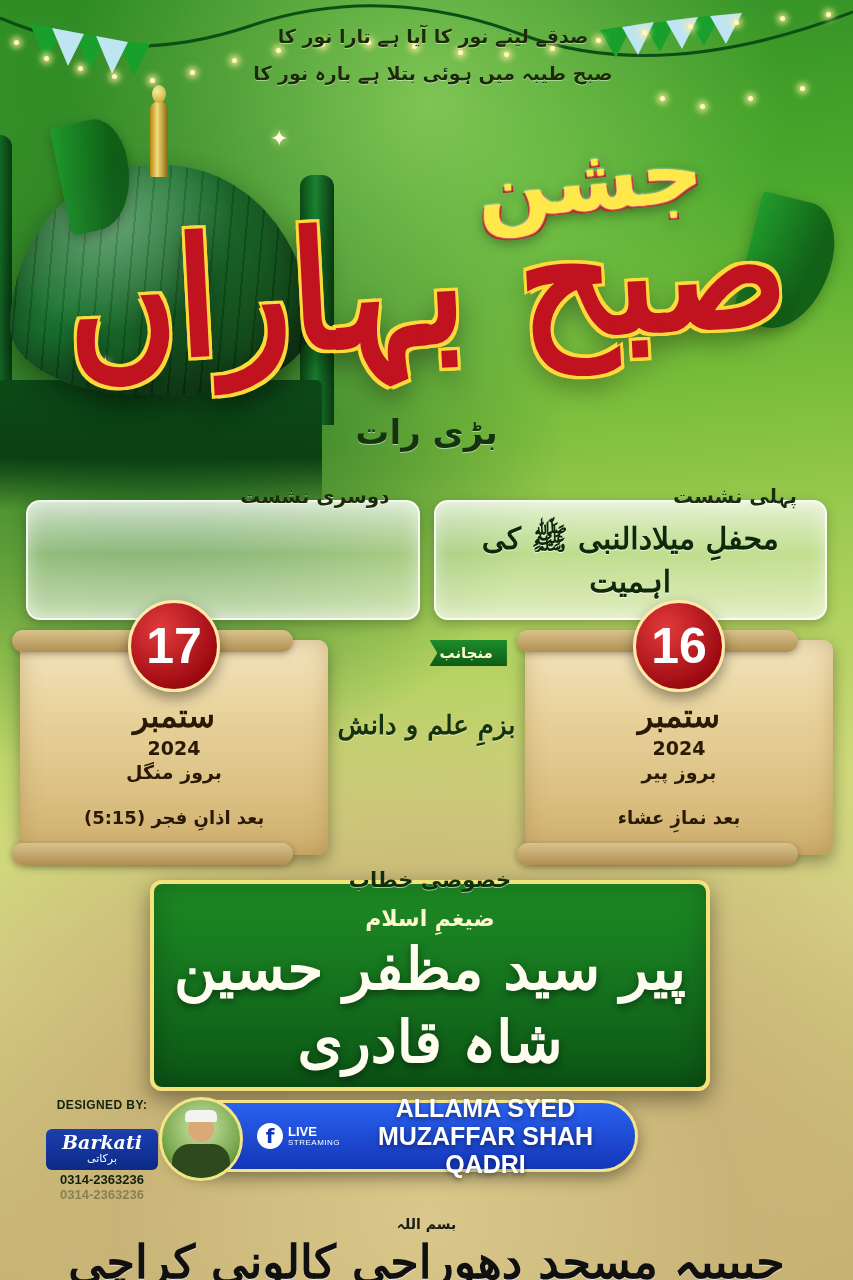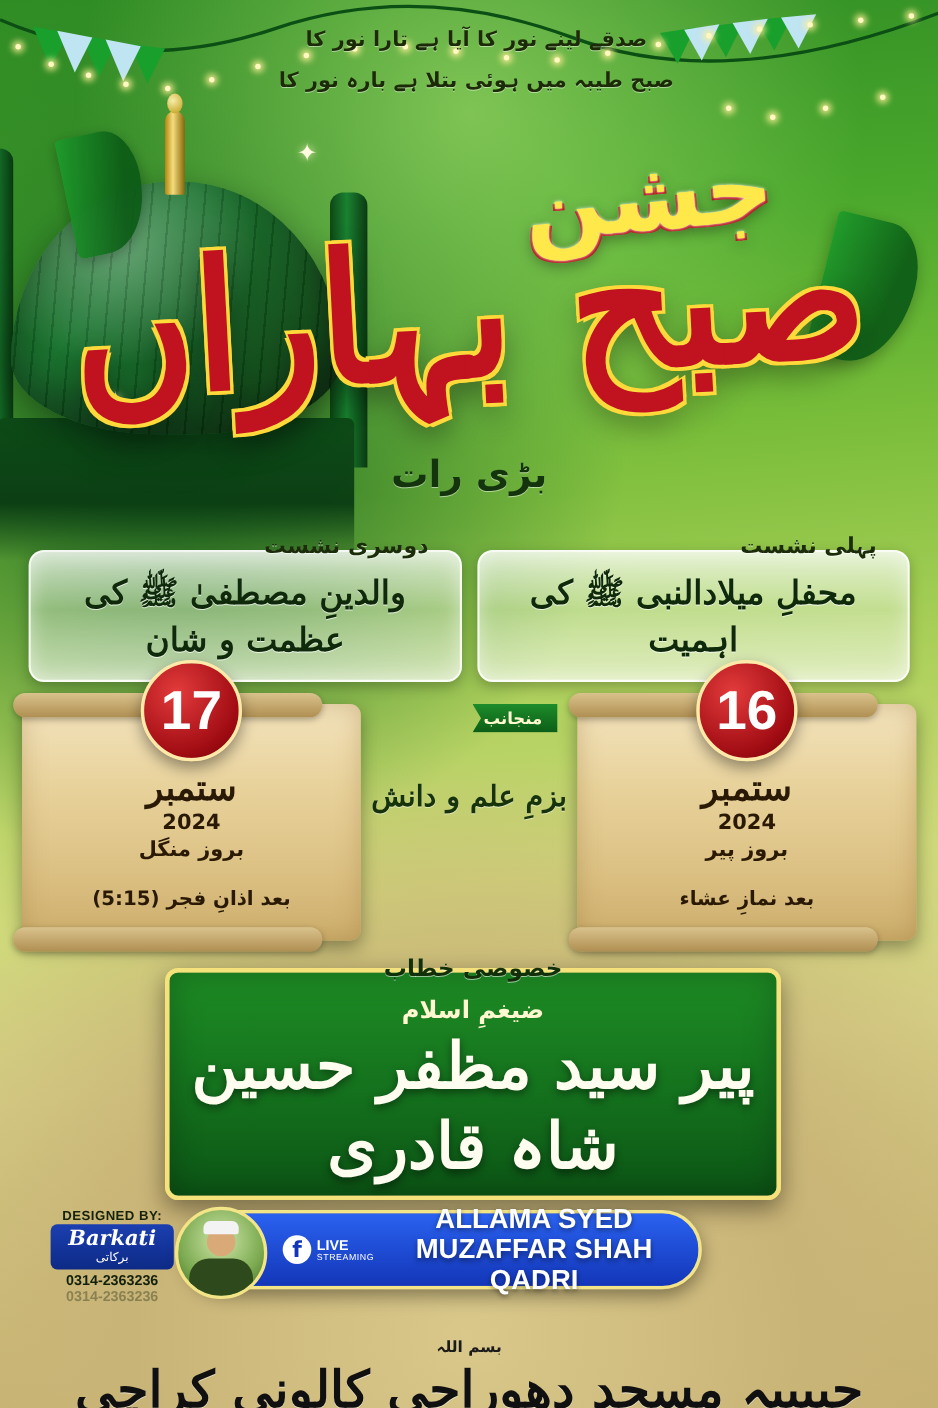--- a/index.html
+++ b/index.html
@@ -262,21 +262,21 @@
   
   .designer {
     position: absolute; left: 46px; top: 1098px; width: 112px; text-align: center;
   }
   .designed-by {
     font-family: "Liberation Sans", sans-serif;
     font-size: 12px; font-weight: bold; color: #16220a;
     letter-spacing: .4px;
   }
   .designer-badge {
-    margin-top: 1px;
+    margin-top: 17px;
     background: linear-gradient(180deg, #1b3fb0, #0d2a86);
     border-radius: 6px;
     padding: 4px 2px 5px;
     color: #fff;
   }
   .designer-badge .brand {
     font-family: "DejaVu Serif", serif; font-style: italic;
     font-size: 19px; font-weight: bold; line-height: 1;
   }
   .designer-badge .brand-ur {
@@ -453,21 +453,20 @@
     <div class="title-bari">بڑی رات</div>
   </div>
 
   <div class="sessions">
     <div class="session">
       <span class="session-label">پہلی نشست</span>
       <span class="session-text">محفلِ میلادالنبی ﷺ کی اہمیت</span>
     </div>
     <div class="session">
       <span class="session-label">دوسری نشست</span>
-      <span class="session-text">والدینِ مصطفیٰ ﷺ کی عظمت و شان</span>
     </div>
   </div>
 
   <div class="dates">
 
     <div class="scroll-card">
       <div class="badge">16</div>
       <div class="scroll-body">
         <div class="scroll-month">ستمبر</div>
         <div class="scroll-day">2024</div>

